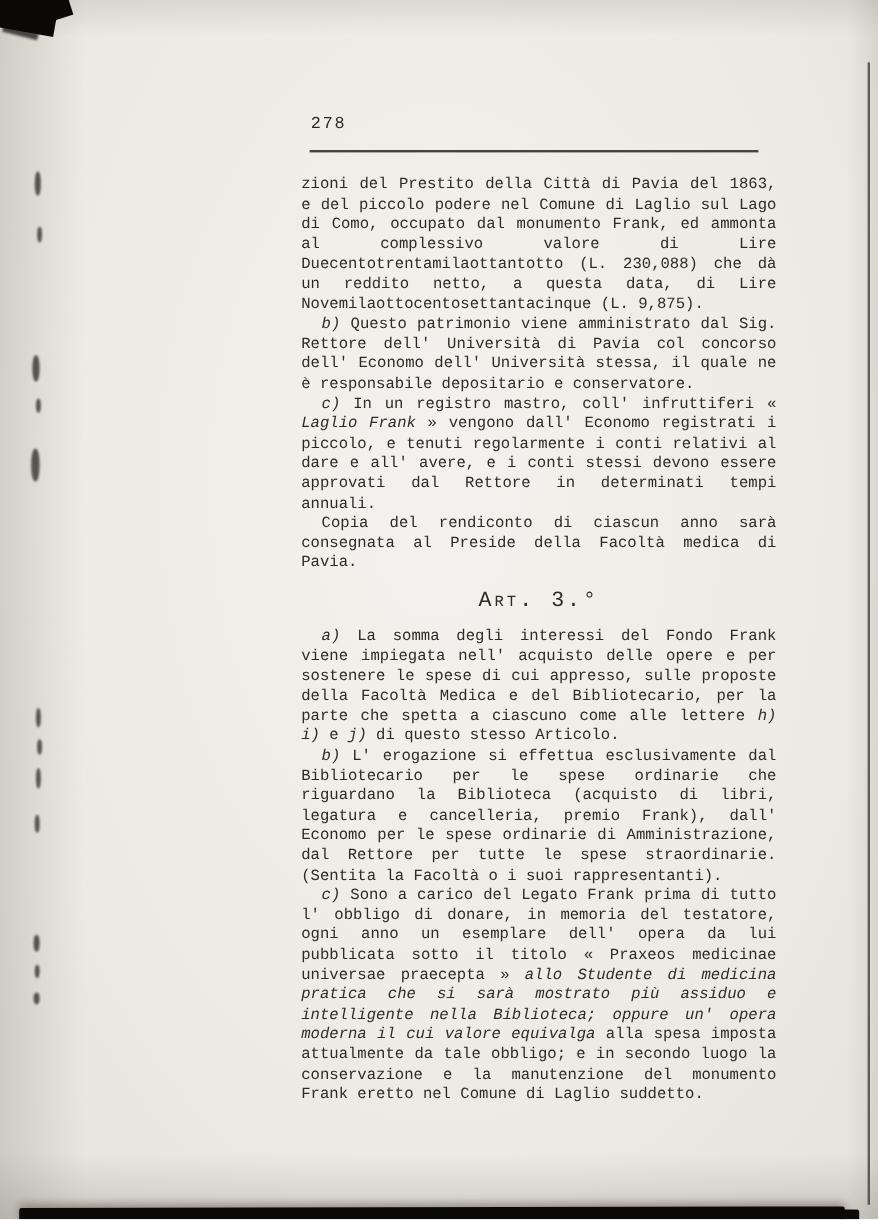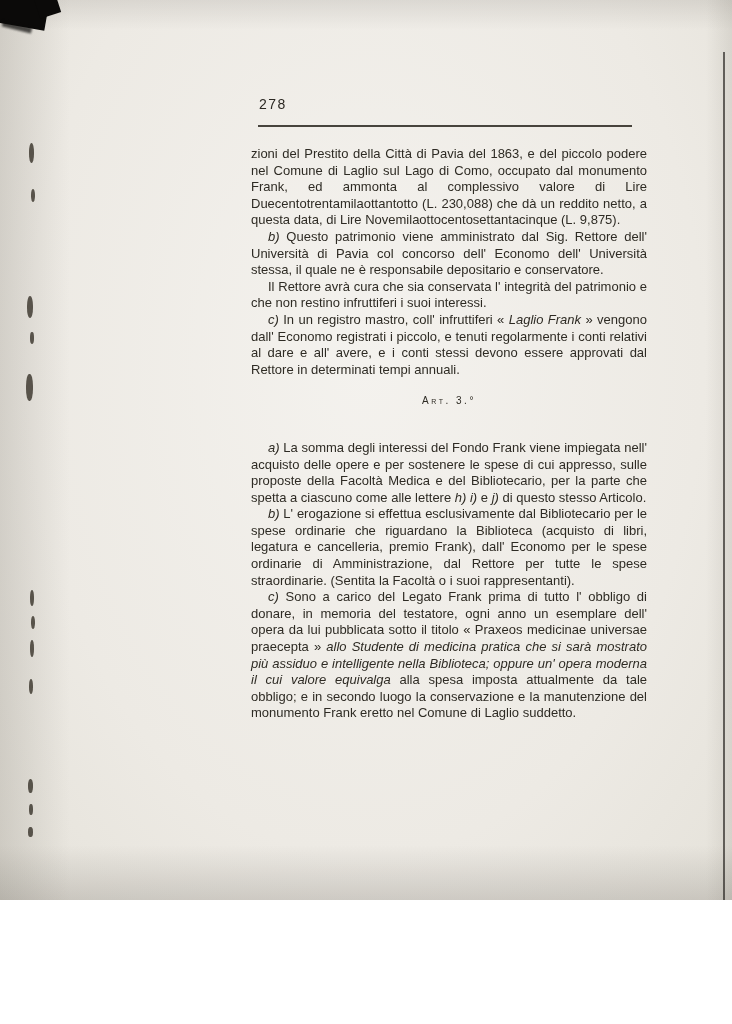--- a/index.html
+++ b/index.html
@@ -1,20 +1,20 @@
 <!DOCTYPE html>
 <html><head>
 <meta charset="utf-8">
 <style>
   html,body{margin:0;padding:0;background:#ffffff;}
   .scan-page{
     position:relative;
-    width:732px;height:900px;
+    width:732px;height:1016px;
     overflow:hidden;
-    font-family:Liberation Sans, sans-serif;
+    font-family:Liberation Mono, monospace;
     background:
       linear-gradient(90deg, rgba(110,105,95,0.20), rgba(0,0,0,0) 70px),
       linear-gradient(270deg, rgba(110,105,95,0.14), rgba(0,0,0,0) 26px),
       linear-gradient(180deg, rgba(100,95,88,0.14), rgba(0,0,0,0) 30px),
       linear-gradient(0deg, rgba(100,95,88,0.22), rgba(0,0,0,0) 55px),
       radial-gradient(ellipse at 50% 40%, #f4f2ee 0%, #edeae4 65%, #e5e2da 100%);
   }
   .page-number{
     position:absolute;left:259px;top:96px;
     font-size:14px;letter-spacing:1.5px;color:#2b2822;
@@ -25,24 +25,24 @@
   }
   .text-block{
     position:absolute;left:251px;top:146px;width:396px;
     font-size:13px;line-height:16.6px;color:#2e2b24;
     text-align:justify;
   }
   .para{margin:0;text-indent:17px;}
   .para.no-indent{text-indent:0;}
   .it{font-style:italic;}
   .article-heading{
-    margin:15px 0 30px 0;
+    margin:15px 0 13px 0;
     text-align:center;text-indent:0;
     font-variant:small-caps;
-    font-size:10px;letter-spacing:2.5px;color:#2e2b24;
+    font-size:18px;letter-spacing:2.5px;color:#2e2b24;
   }
   
   .artifact{position:absolute;background:#0b0a09;}
   .corner1{left:-10px;top:-12px;width:58px;height:38px;transform:rotate(10deg);}
   .corner2{left:36px;top:-8px;width:22px;height:24px;transform:rotate(-18deg);}
   .corner3{left:2px;top:24px;width:30px;height:6px;transform:rotate(14deg);opacity:.7;filter:blur(1px);}
   .mark{position:absolute;background:#413c33;border-radius:45%;filter:blur(.7px);opacity:.85;}
   .m1{left:29px;top:143px;width:5px;height:20px;}
   .m2{left:31px;top:189px;width:4px;height:13px;}
   .m3{left:27px;top:296px;width:6px;height:22px;}
@@ -95,24 +95,24 @@
 
   <span class="page-number">278</span>
   <div class="header-rule"></div>
 
   <div class="text-block">
 
     <p class="para no-indent"><span>zioni del Prestito della Città di Pavia del 1863, e del piccolo podere nel Comune di Laglio sul Lago di Como, occupato dal monumento Frank, ed ammonta al complessivo valore di Lire Duecentotrentamilaottantotto (L. 230,088) che dà un reddito netto, a questa data, di Lire Novemilaottocentosettantacinque (L. 9,875).</span></p>
 
     <p class="para"><span class="it">b)</span><span> Questo patrimonio viene amministrato dal Sig. Rettore dell' Università di Pavia col concorso dell' Economo dell' Università stessa, il quale ne è responsabile depositario e conservatore.</span></p>
 
-    <p class="para"><span>Il Rettore avrà cura che sia conservata l' integrità del patrimonio e che non restino infruttiferi i suoi interessi.</span></p>
 
     <p class="para"><span class="it">c)</span><span> In un registro mastro, coll' infruttiferi « </span><span class="it">Laglio Frank</span><span> » vengono dall' Economo registrati i piccolo, e tenuti regolarmente i conti relativi al dare e all' avere, e i conti stessi devono essere approvati dal Rettore in determinati tempi annuali.</span></p>
 
+    <p class="para"><span>Copia del rendiconto di ciascun anno sarà consegnata al Preside della Facoltà medica di Pavia.</span></p>
 
     <div class="article-heading">Art. 3.°</div>
 
     <p class="para"><span class="it">a)</span><span> La somma degli interessi del Fondo Frank viene impiegata nell' acquisto delle opere e per sostenere le spese di cui appresso, sulle proposte della Facoltà Medica e del Bibliotecario, per la parte che spetta a ciascuno come alle lettere </span><span class="it">h) i)</span><span> e </span><span class="it">j)</span><span> di questo stesso Articolo.</span></p>
 
     <p class="para"><span class="it">b)</span><span> L' erogazione si effettua esclusivamente dal Bibliotecario per le spese ordinarie che riguardano la Biblioteca (acquisto di libri, legatura e cancelleria, premio Frank), dall' Economo per le spese ordinarie di Amministrazione, dal Rettore per tutte le spese straordinarie. (Sentita la Facoltà o i suoi rappresentanti).</span></p>
 
     <p class="para"><span class="it">c)</span><span> Sono a carico del Legato Frank prima di tutto l' obbligo di donare, in memoria del testatore, ogni anno un esemplare dell' opera da lui pubblicata sotto il titolo « Praxeos medicinae universae praecepta » </span><span class="it">allo Studente di medicina pratica che si sarà mostrato più assiduo e intelligente nella Biblioteca; oppure un' opera moderna il cui valore equivalga</span><span> alla spesa imposta attualmente da tale obbligo; e in secondo luogo la conservazione e la manutenzione del monumento Frank eretto nel Comune di Laglio suddetto.</span></p>
 
   </div>

